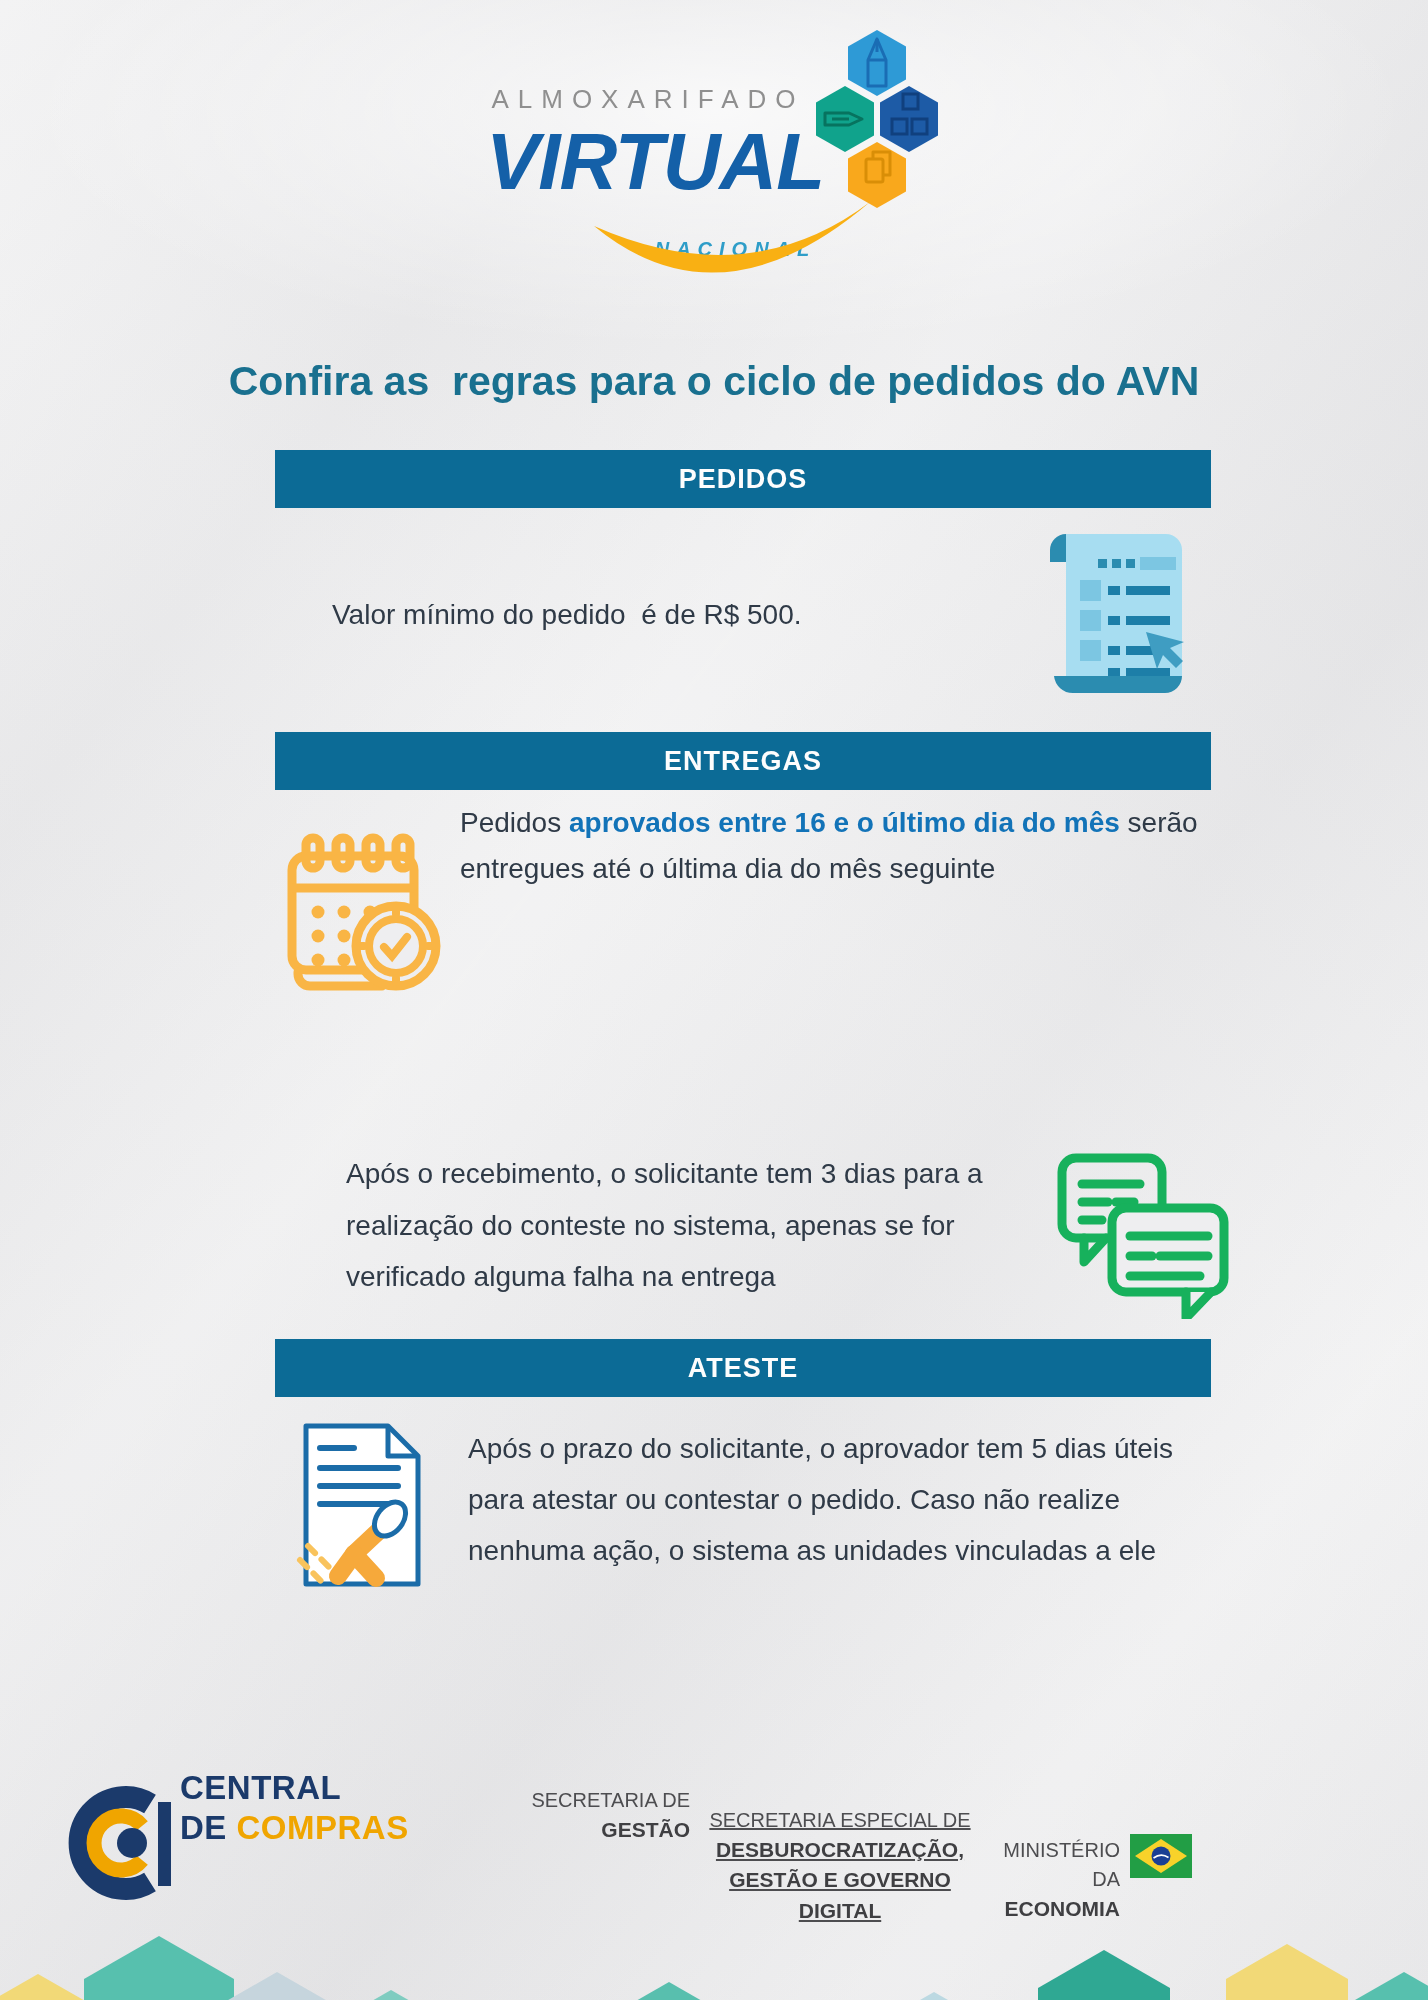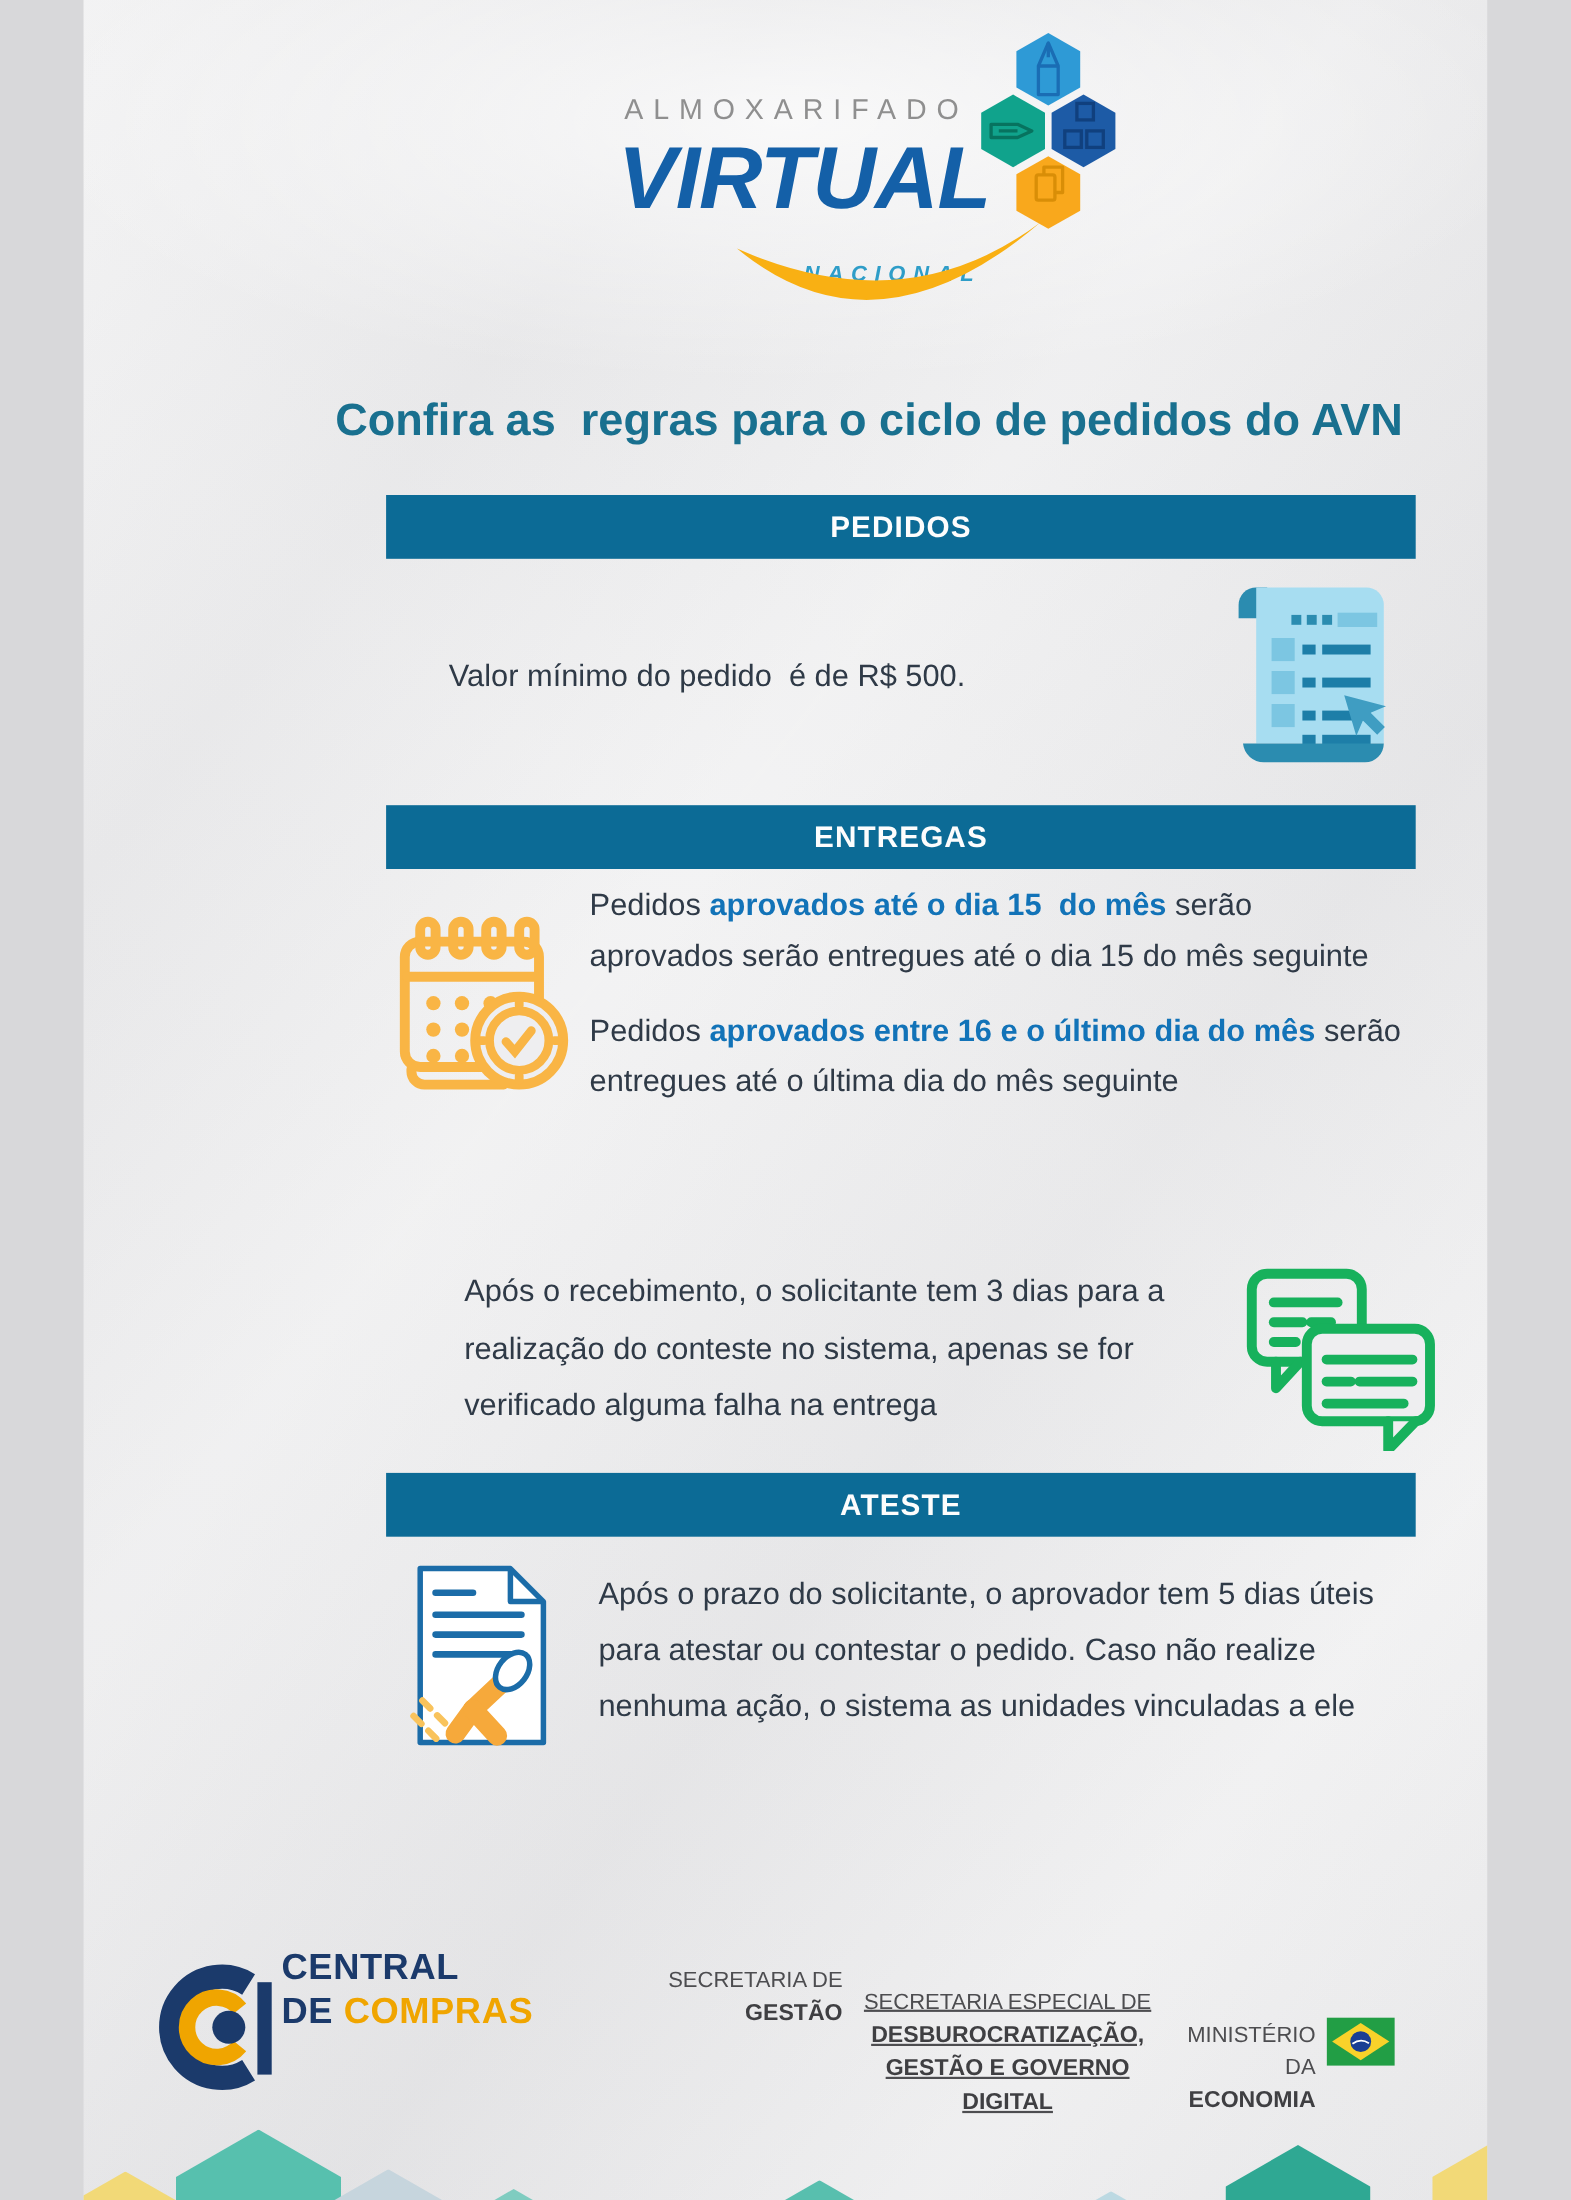--- a/index.html
+++ b/index.html
@@ -1,18 +1,18 @@
 <!DOCTYPE html>
 <html><head>
 <meta charset="utf-8">
 <style>
   * { margin:0; padding:0; box-sizing:border-box; }
   html,body { background:#d8d8da; }
   .page {
-    position:relative; width:1276px; height:2000px; margin:0 auto; overflow:hidden;
+    position:relative; width:1428px; height:2000px; margin:0 auto; overflow:hidden;
     background-color:#ededee;
     background-image:
       radial-gradient(ellipse 1000px 340px at 50% 110px, rgba(255,255,255,.75), rgba(255,255,255,0) 70%),
       linear-gradient(128deg, rgba(255,255,255,.30) 0%, rgba(120,120,130,.05) 22%, rgba(255,255,255,.22) 41%, rgba(120,120,130,.06) 63%, rgba(255,255,255,.18) 82%, rgba(120,120,130,.05) 100%),
       linear-gradient(37deg, rgba(120,120,130,.04), rgba(255,255,255,.16) 55%, rgba(120,120,130,.05));
     font-family:"Liberation Sans", sans-serif;
     color:#2f3a47;
   }
   
   .logo-line1 { position:absolute; left:488px; top:84px; width:320px; text-align:center;
@@ -173,21 +173,20 @@
     <g stroke="#f9b545" stroke-width="8" stroke-linecap="round" fill="none">
       <path d="M114 84 v4"></path>
         <path d="M114 152 v4"></path>
         <path d="M78 120 h4"></path>
         <path d="M146 120 h4"></path>
       <path d="M102 121 l8 9 15 -19"></path>
     </g>
   </svg>
 
   <div class="entregas-text body-text">
-    <p><span>Pedidos </span><span class="b">aprovados até o dia 15  do mês</span><span> serão aprovados serão entregues até o dia 15 do mês seguinte</span></p>
     <p><span>Pedidos </span><span class="b">aprovados entre 16 e o último dia do mês</span><span> serão entregues até o última dia do mês seguinte</span></p>
   </div>
 
   <div class="receb-body body-text">Após o recebimento, o solicitante tem 3 dias para a realização do conteste no sistema, apenas se for verificado alguma falha na entrega</div>
 
   <svg class="icon-chat" width="185" height="175" viewBox="0 0 185 175">
     <g stroke="#17b15c" stroke-width="9" fill="none" stroke-linecap="round" stroke-linejoin="round">
       <rect x="12" y="14" width="100" height="80" rx="14"></rect>
       <path d="M34 94 v24 l22 -24"></path>
       <path d="M32 40 H90"></path>

